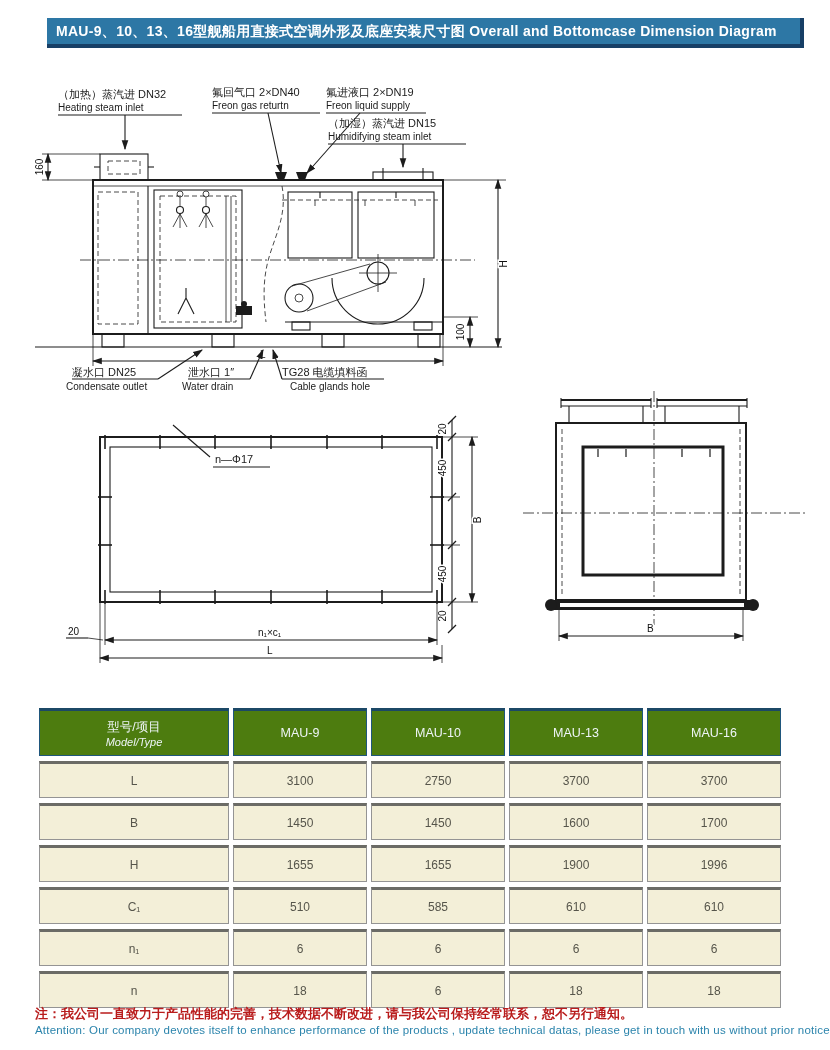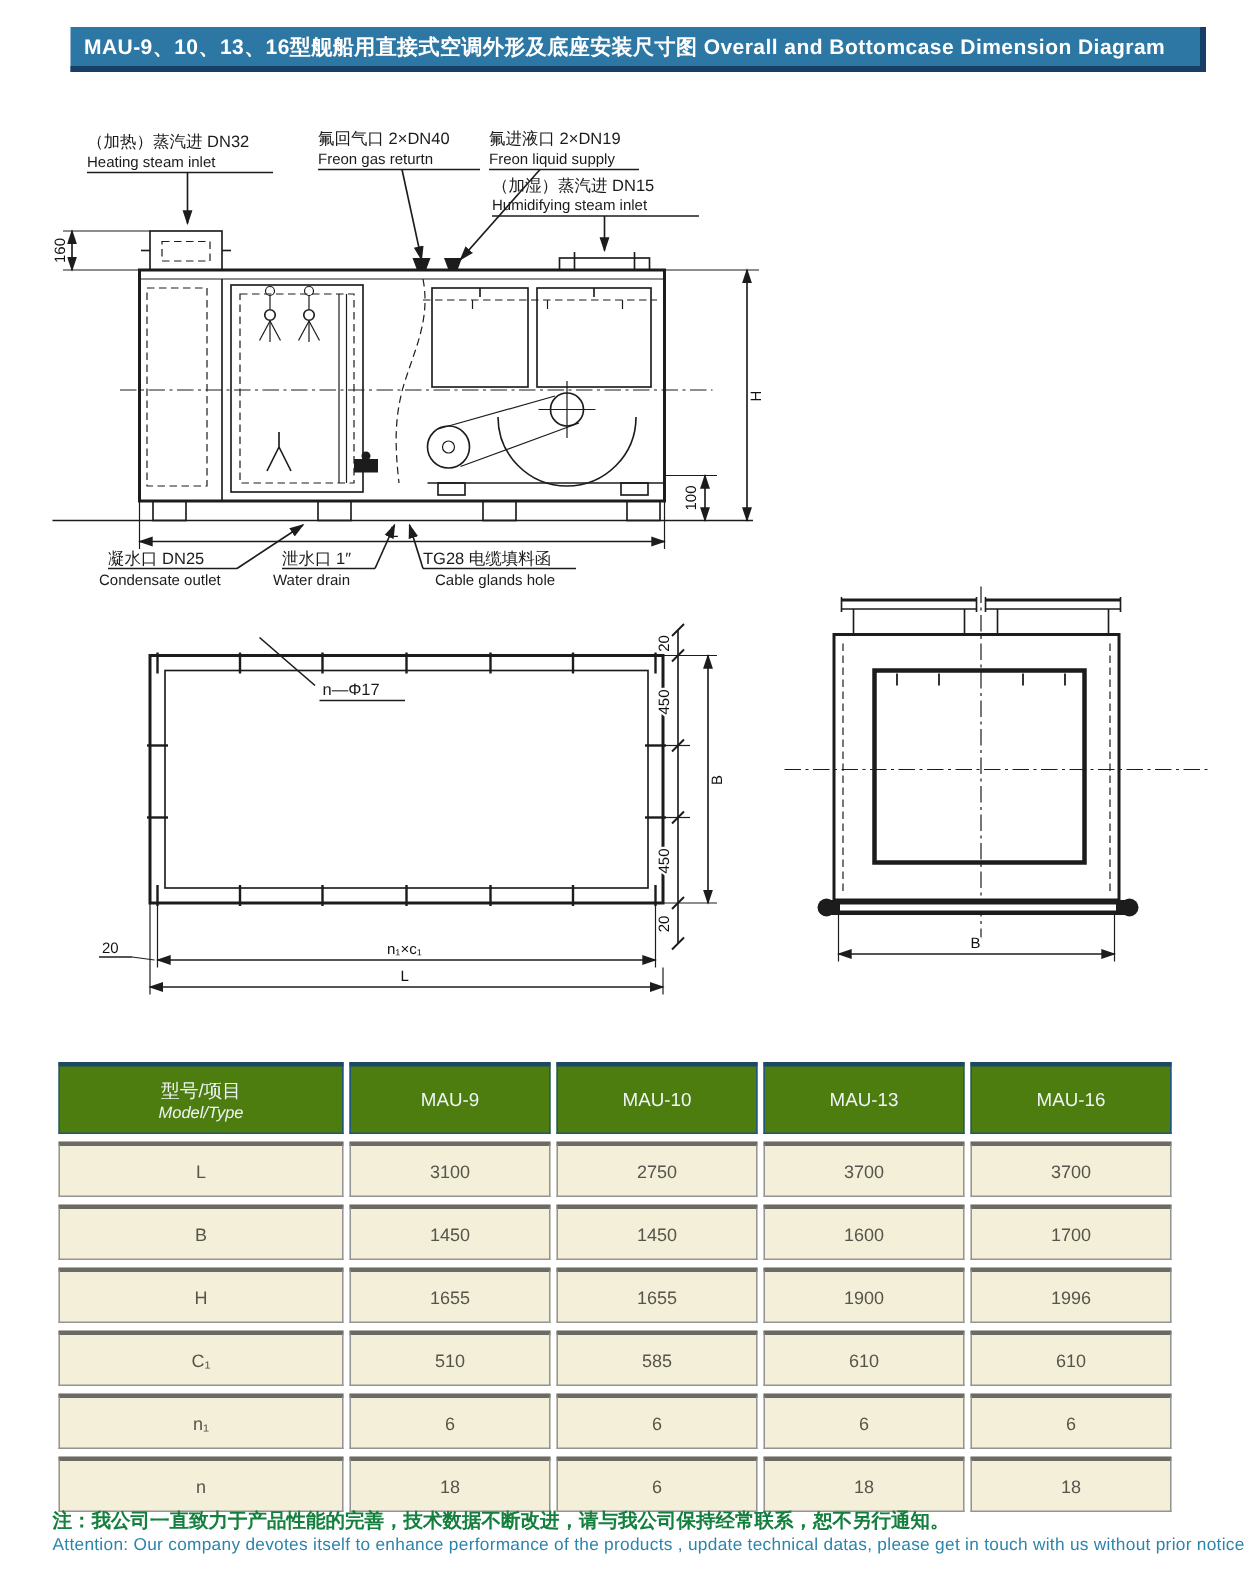--- a/index.html
+++ b/index.html
@@ -31,21 +31,21 @@
   }
   .spec-table th{
     background:#4d7c0f;color:#eef5f7;font-weight:normal;font-size:12.5px;
     border:1px solid #1f567c;border-top:3px solid #1c4866;height:44px;padding:0 4px;
   }
   .spec-table td{
     background:#f3efd8;color:#56554b;font-size:12px;text-align:center;
     border:1px solid #949494;border-top:3px solid #6b6b66;height:31px;
   }
   .hdr2{font-size:11px;font-style:italic;}
-  .note-cn{position:absolute;left:35px;top:1005px;font-size:13px;font-weight:bold;color:#15803d;white-space:nowrap;}
+  .note-cn{position:absolute;left:35px;top:1005px;font-size:13px;font-weight:bold;color:#b91c1c;white-space:nowrap;}
   .note-en{position:absolute;left:35px;top:1024px;font-size:11.5px;color:#2b84ac;white-space:nowrap;letter-spacing:.2px;}
 </style>
 </head>
 <body>
 
 <div class="titlebar">MAU-9、10、13、16型舰船用直接式空调外形及底座安装尺寸图 Overall and Bottomcase Dimension Diagram</div>
 
 <svg style="left:30px;top:82px;" width="480" height="345" viewBox="0 0 480 345">
   <defs>
     <marker id="arw1" markerWidth="9" markerHeight="8" refX="8" refY="4" orient="auto-start-reverse">

